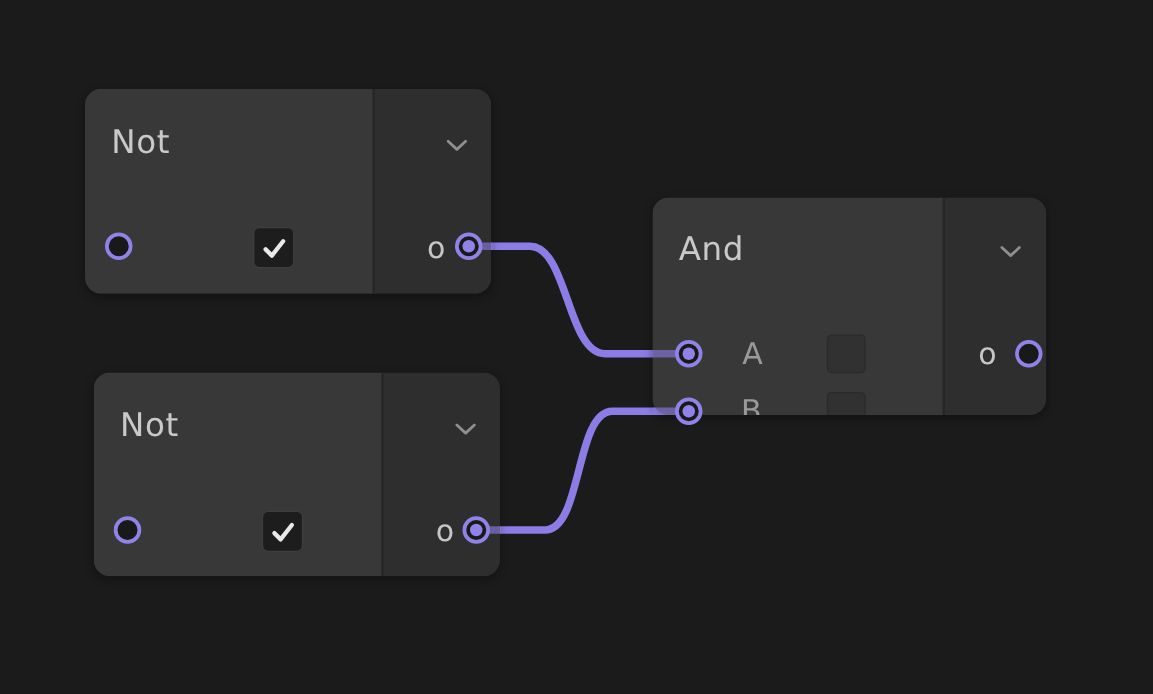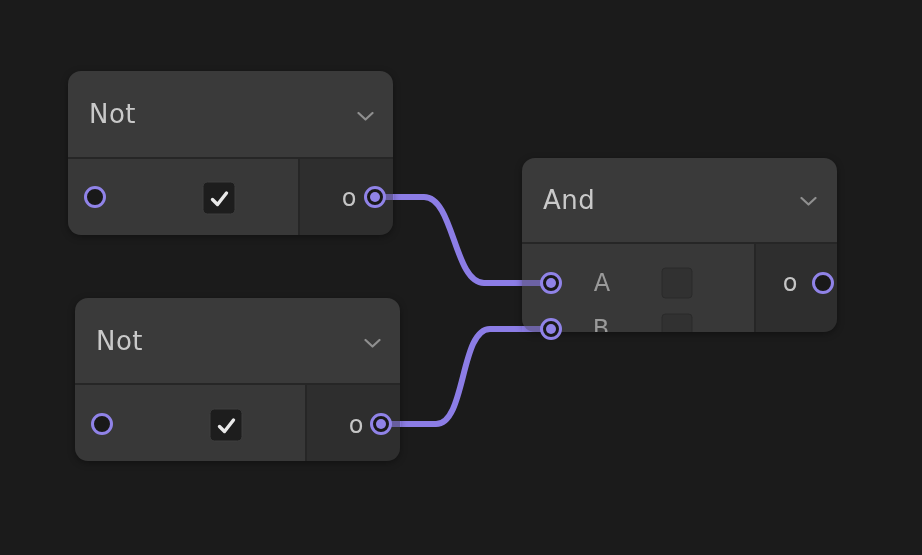--- a/index.html
+++ b/index.html
@@ -11,21 +11,21 @@
   }
   .canvas{position:relative;width:922px;height:555px;background:#1b1b1b;}
 
   svg.wire-layer{position:absolute;left:0;top:0;z-index:1;pointer-events:none;}
   svg.stub-layer{position:absolute;left:0;top:0;z-index:3;pointer-events:none;}
   svg.wire-layer path{pointer-events:stroke;}
 
   .node{
     position:absolute;z-index:2;
     border-radius:13px;overflow:hidden;
-    display:flex;flex-direction:column;
+    display:flex;
     box-shadow:0 2px 7px rgba(0,0,0,0.35);
   }
   .node-header{
     position:relative;background:#3a3a3a;flex:0 0 auto;
     border-bottom:2px solid #262626;
   }
   .node-title{
     position:absolute;left:21px;top:50%;transform:translateY(-50%);
     font-size:26px;color:#c9c9c9;letter-spacing:0.5px;line-height:1;
   }

